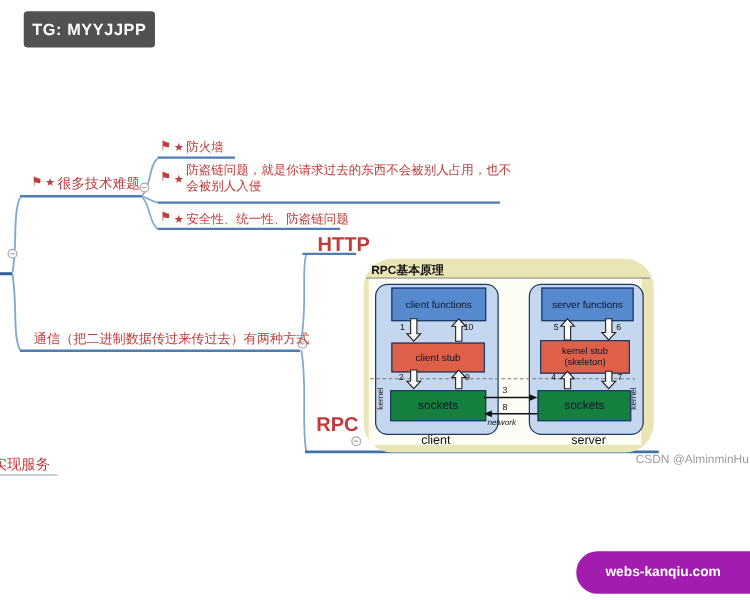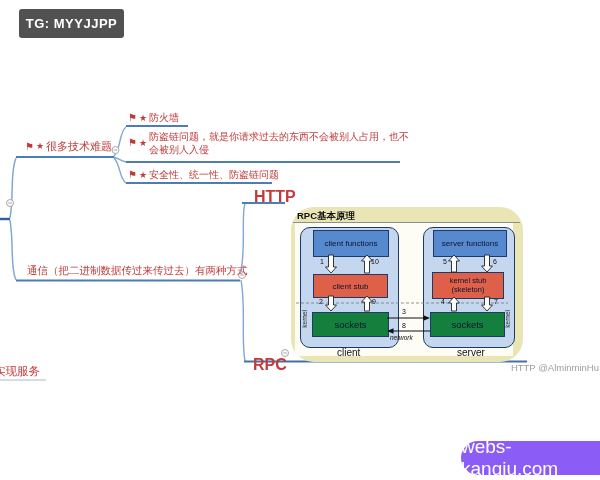--- a/index.html
+++ b/index.html
@@ -10,22 +10,22 @@
   .abs { position:absolute; }
   svg.overlay { position:absolute; left:0; top:0; pointer-events:none; }
 
   
   .badge-tl {
     left:19px; top:9px; width:105px; height:29px; background:#515151; border-radius:3px;
     color:#fff; font-weight:bold; font-size:13px; letter-spacing:0.5px;
     display:flex; align-items:center; justify-content:center;
   }
   .badge-br {
-    left:461px; top:441px; width:139px; height:34px; background:#8b5cf6;
-    border-radius:17px 0 0 17px; color:#fff; font-weight:normal; font-size:19px;
+    left:461px; top:441px; width:139px; height:34px; background:#a21caf;
+    border-radius:17px 0 0 17px; color:#fff; font-weight:bold; font-size:11px;
     display:flex; align-items:center; justify-content:center;
   }
   .csdn { left:504px; top:362px; width:95px; font-size:9.5px; color:#9C9C9C; text-align:right; }
 
   
   .topic { color:#C23A3A; white-space:nowrap; display:flex; align-items:center; gap:2px; }
   .topic .ic  { color:#C23A3A; font-size:10px; line-height:1; }
   .topic .ic.star { font-size:9px; }
   .t-main  { font-size:11px; }
   .t-comm  { font-size:10.5px; }
@@ -130,21 +130,21 @@
   </div>
 
   <div class="abs topic t-comm" style="left:27px; top:264px;">
     <span>通信（把二进制数据传过来传过去）有两种方式</span>
   </div>
 
   <div class="abs topic t-latin" style="left:254px; top:188px;">
     <span>HTTP</span>
   </div>
 
-  <div class="abs topic t-latin" style="left:253px; top:356px;">
+  <div class="abs topic t-latin" style="left:253px; top:332px;">
     <span>RPC</span>
   </div>
 
   <div class="abs topic t-latin" style="left:-6px; top:364px; font-weight:normal; font-size:11.5px;">
     <span>实现服务</span>
   </div>
 
   <div class="abs rpc-img">
     <div class="title">RPC基本原理</div>
     <div class="title-rule"></div>
@@ -193,19 +193,19 @@
       <text x="152" y="57" font-size="7" fill="#111">5</text>
       <text x="202" y="57" font-size="7" fill="#111">6</text>
       <text x="150" y="97" font-size="7" fill="#111">4</text>
       <text x="203" y="97" font-size="7" fill="#111">7</text>
       <text x="111" y="107" font-size="7" fill="#111">3</text>
       <text x="111" y="121" font-size="7" fill="#111">8</text>
       <text x="99" y="133" font-size="6.5" font-style="italic" fill="#111">network</text>
     </svg>
   </div>
 
-  <div class="abs csdn">HTTP @AlminminHu</div>
+  <div class="abs csdn">CSDN @AlminminHu</div>
 
   <div class="abs badge-br">
     <span>webs-kanqiu.com</span>
   </div>
 
 </div>
 
 </body></html>

